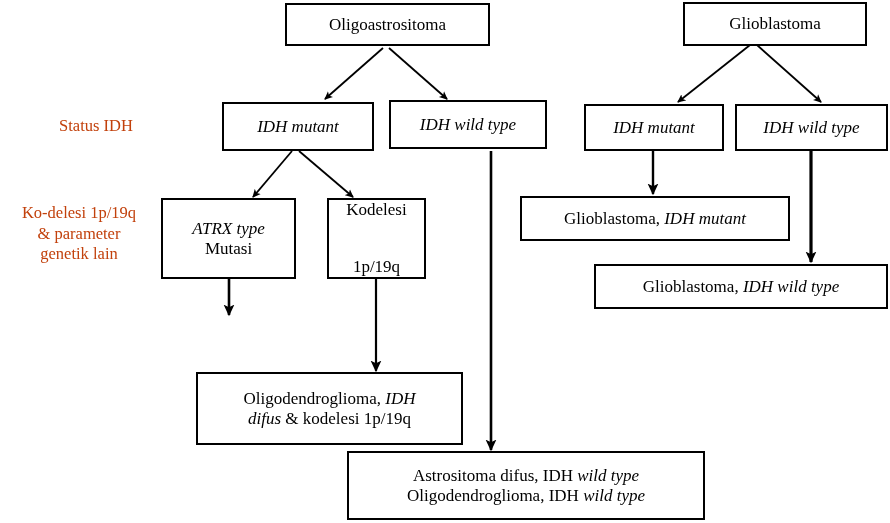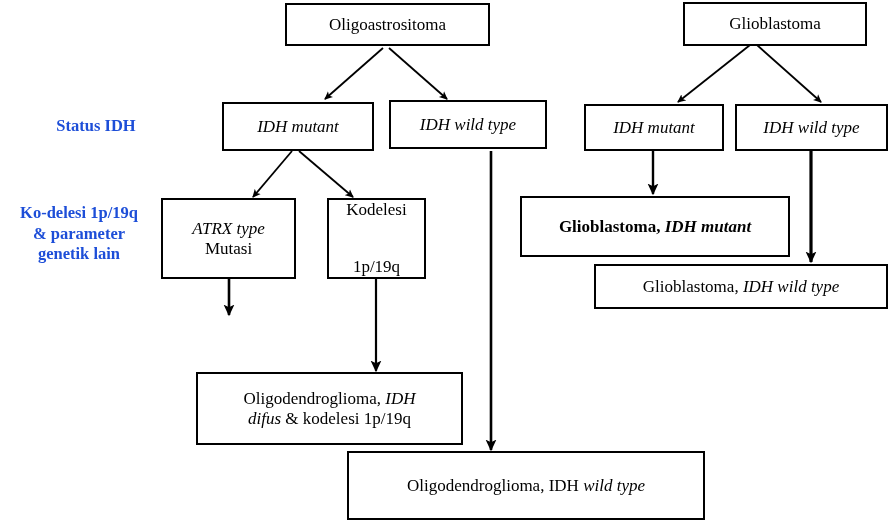--- a/index.html
+++ b/index.html
@@ -38,23 +38,23 @@
     font-family: "Liberation Serif", "DejaVu Serif", serif;
     font-size: 17px;
     color: #000000;
     z-index: 2;
   }
   .node .ln { display: block; white-space: nowrap; }
   .it { font-style: italic; }
   .rowlabel {
     position: absolute;
     font-family: "Liberation Serif", "DejaVu Serif", serif;
-    font-weight: bold;
+    font-weight: normal;
     font-size: 16.5px;
-    color: #1d4ed8;
+    color: #c2410c;
     text-align: center;
     line-height: 1.25;
     z-index: 2;
   }
   .rowlabel .ln { display: block; white-space: nowrap; }
 </style>
 </head>
 <body>
 
 <div id="canvas">
@@ -119,35 +119,36 @@
   <div class="node" style="left:161px; top:198px; width:135px; height:81px;">
     <span class="ln it">ATRX type</span>
     <span class="ln">Mutasi</span>
   </div>
 
   <div class="node" style="left:327px; top:198px; width:99px; height:81px;gap:37px;">
     <span class="ln">Kodelesi</span>
     <span class="ln">1p/19q</span>
   </div>
 
-  <div class="node" style="left:520px; top:196px; width:270px; height:61px;font-weight:bold;">
+  <div class="node" style="left:520px; top:196px; width:270px; height:45px;">
     <span class="ln"><span>Glioblastoma, </span><span class="it">IDH mutant</span></span>
   </div>
 
   <div class="node" style="left:594px; top:264px; width:294px; height:45px;justify-content:center;">
     <span class="ln"><span>Glioblastoma, </span><span class="it">IDH wild type</span></span>
   </div>
 
 
   <div class="node" style="left:196px; top:372px; width:267px; height:73px;">
     <span class="ln"><span>Oligodendroglioma, </span><span class="it">IDH</span></span>
     <span class="ln"><span class="it">difus</span><span> &amp; kodelesi 1p/19q</span></span>
   </div>
 
   <div class="node" style="left:347px; top:451px; width:358px; height:69px;">
+    <span class="ln"><span>Astrositoma difus, IDH </span><span class="it">wild type</span></span>
     <span class="ln"><span>Oligodendroglioma, IDH </span><span class="it">wild type</span></span>
   </div>
 
   <div class="rowlabel" style="left:6px; top:116px; width:180px;">
     <span class="ln">Status IDH</span>
   </div>
 
   <div class="rowlabel" style="left:-4px; top:203px; width:166px;">
     <span class="ln">Ko-delesi 1p/19q</span>
     <span class="ln">&amp; parameter</span>

